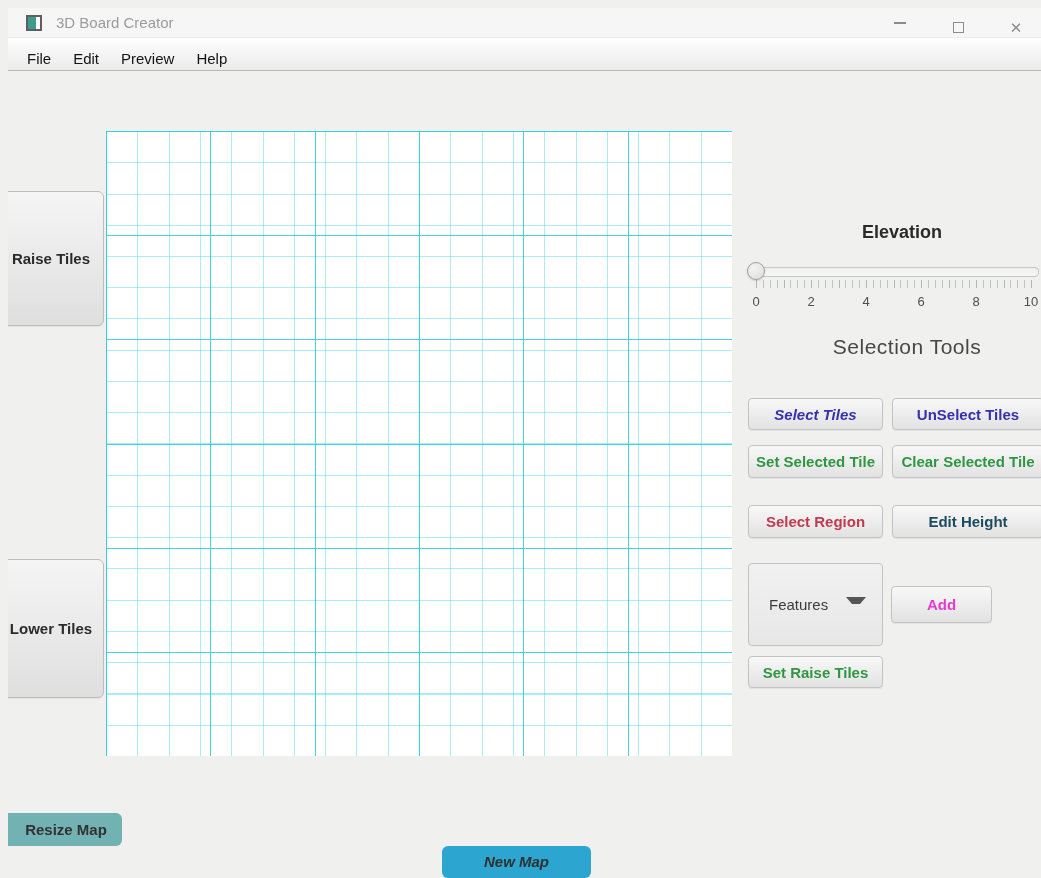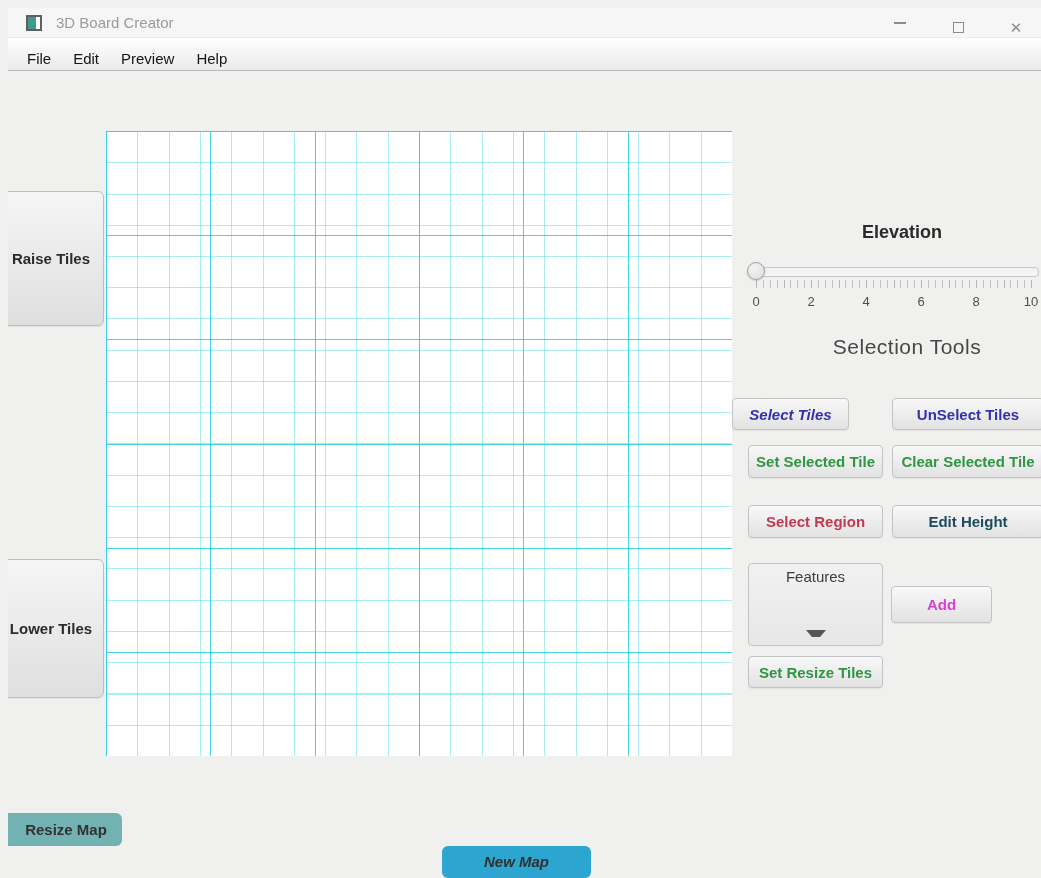--- a/index.html
+++ b/index.html
@@ -115,21 +115,21 @@
     position:absolute; left:744px; top:323px; width:310px; text-align:center;
     font-size:21px; font-weight:normal; color:#474747; letter-spacing:0.5px;
   }
 
   
   .combo {
     position:absolute; left:740px; top:555px; width:135px; height:83px;
     background:linear-gradient(#f1f1f1, #e7e7e7);
     border:1px solid #c3c3c3; border-radius:4px;
     display:flex; align-items:center; justify-content:space-between;
-    padding:0 16px; cursor:default;flex-direction:column;
+    padding:0 16px; cursor:default;
   }
   .combo-label { font-size:15px; color:#3c3c3c; }
   .combo-arrow {
     width:0; height:0; border-left:6px solid transparent; border-right:6px solid transparent;
     border-top:7px solid #555555;
   }
 
   
   .resize-btn {
     position:absolute; left:-8px; top:805px; width:122px; height:33px;
@@ -192,21 +192,21 @@
     <span class="tick-label" style="left:8px;">0</span>
     <span class="tick-label" style="left:63px;">2</span>
     <span class="tick-label" style="left:118px;">4</span>
     <span class="tick-label" style="left:173px;">6</span>
     <span class="tick-label" style="left:228px;">8</span>
     <span class="tick-label" style="left:283px;">10</span>
   </div>
 
   <div class="sel-title">Selection Tools</div>
 
-  <div class="btn c-blue italic" style="left:724px; top:390px; width:117px; height:32px;">
+  <div class="btn c-blue italic" style="left:740px; top:390px; width:135px; height:32px;">
     <span>Select Tiles</span>
   </div>
   <div class="btn c-blue" style="left:884px; top:390px; width:152px; height:32px;">
     <span>UnSelect Tiles</span>
   </div>
 
   <div class="btn c-green" style="left:740px; top:437px; width:135px; height:33px;">
     <span>Set Selected Tile</span>
   </div>
   <div class="btn c-green" style="left:884px; top:437px; width:152px; height:33px;">
@@ -222,21 +222,21 @@
 
   <div class="combo">
     <span class="combo-label">Features</span>
     <span class="combo-arrow"></span>
   </div>
   <div class="btn c-magenta" style="left:883px; top:578px; width:101px; height:37px;">
     <span>Add</span>
   </div>
 
   <div class="btn c-green" style="left:740px; top:648px; width:135px; height:32px;">
-    <span>Set Resize Tiles</span>
+    <span>Set Raise Tiles</span>
   </div>
 
   <div class="resize-btn">
     <span>Resize Map</span>
   </div>
   <div class="newmap-btn">
     <span>New Map</span>
   </div>
 
 </div>

